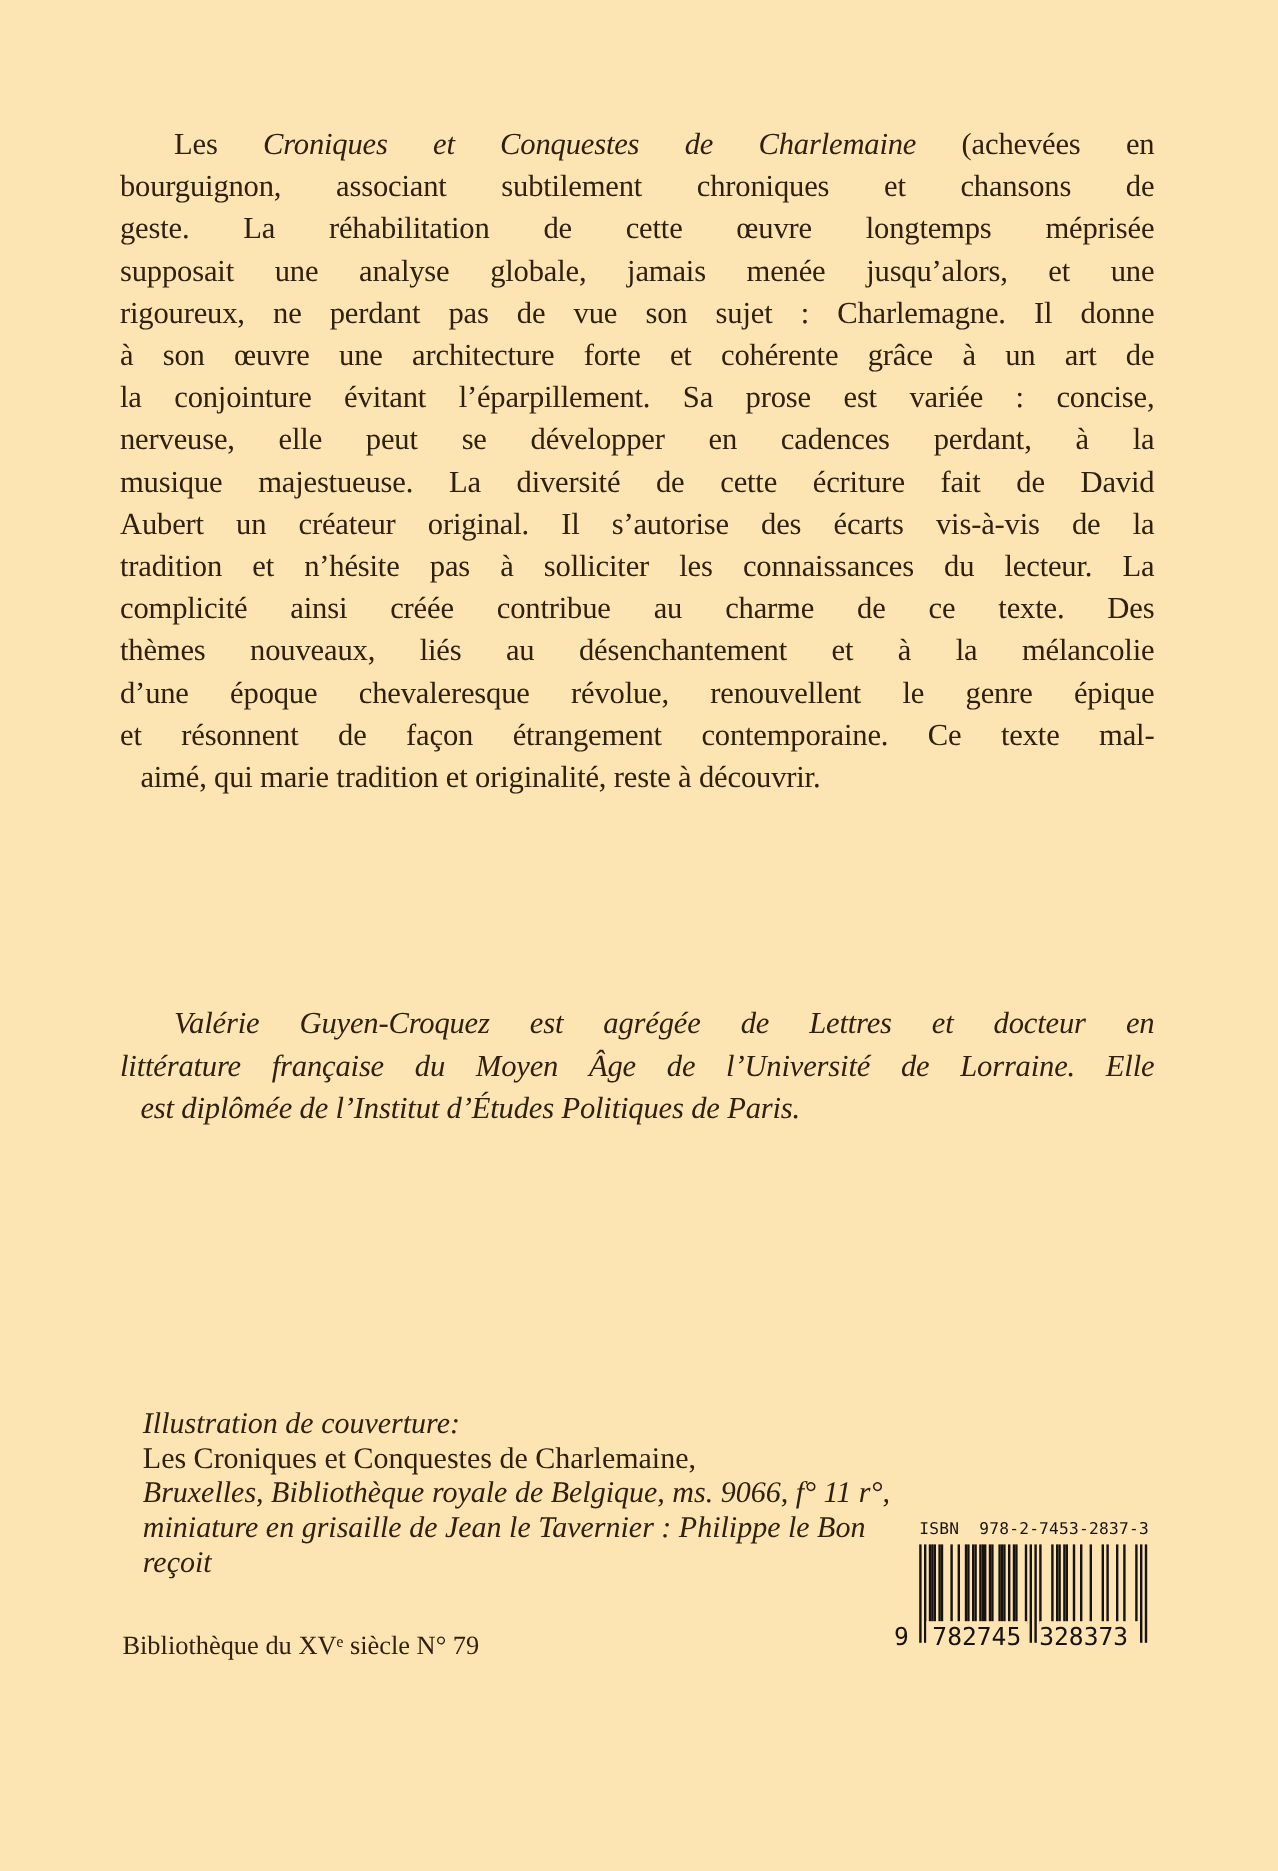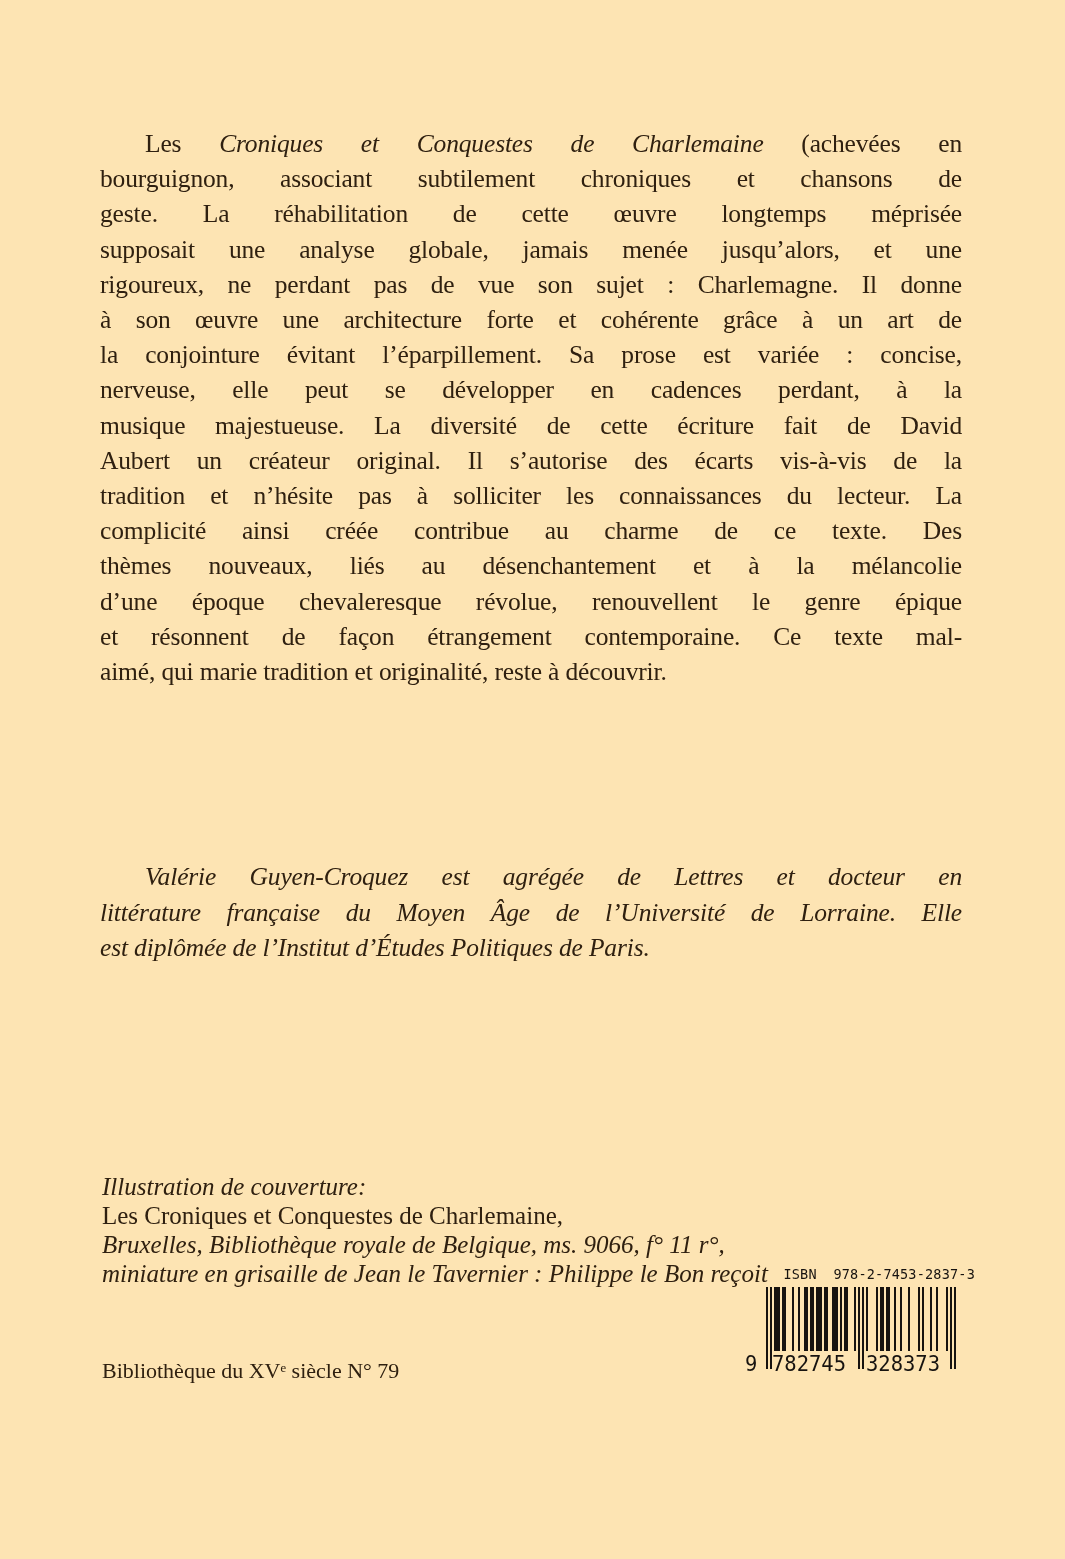--- a/index.html
+++ b/index.html
@@ -31,54 +31,53 @@
   }
   #credit{
     left:102px;top:1172px;width:680px;
     font-size:25px;line-height:29px;
   }
   #collection{
     position:absolute;left:102px;top:1358px;
     font-size:22px;
   }
   .tline{text-align:justify;text-align-last:justify;}
-  .tline.noj{text-align:left;text-align-last:left;}
-  .tline.indent{text-indent:45px;margin-top:24px;}
+  .tline.noj{text-align:left;text-align-last:left;margin-left:17px;}
+  .tline.indent{text-indent:45px;}
   .it{font-style:italic;}
 
   
   #isbn-block{
     position:absolute;left:745px;top:1266px;width:230px;
     font-family:"DejaVu Sans Mono", monospace;
     color:var(--bar);
   }
   #isbn-label{
     margin-left:21px;
     font-size:13.5px;
     letter-spacing:0.2px;
     white-space:pre;
-    text-align:right;
   }
   #bars{
     position:relative;
     margin-left:21px;margin-top:5px;
     width:190px;height:92px;
     font-size:0;
   }
   #bars span.m{display:inline-block;width:2px;height:66px;vertical-align:top;}
   #bars span.m.b{background:var(--bar);}
   #bars span.m.t{height:82px;}
   .bdigit{
     position:absolute;top:64px;
     font-size:20.5px;line-height:1.1;
     background:var(--bg);
     padding-top:2px;
   }
   #d-left{left:-21px;}
-  #d-g1{left:6px;width:84px;text-align:left;}
+  #d-g1{left:6px;width:84px;text-align:center;}
   #d-g2{left:100px;width:84px;text-align:left;}
 </style>
 </head>
 <body>
 
 <div id="page">
 
   <div id="synopsis" class="para">
       <div class="tline indent"><span>Les </span><span class="it">Croniques et Conquestes de Charlemaine</span><span> (achevées en</span></div>
       <div class="tline"><span>bourguignon, associant subtilement chroniques et chansons de</span></div>

